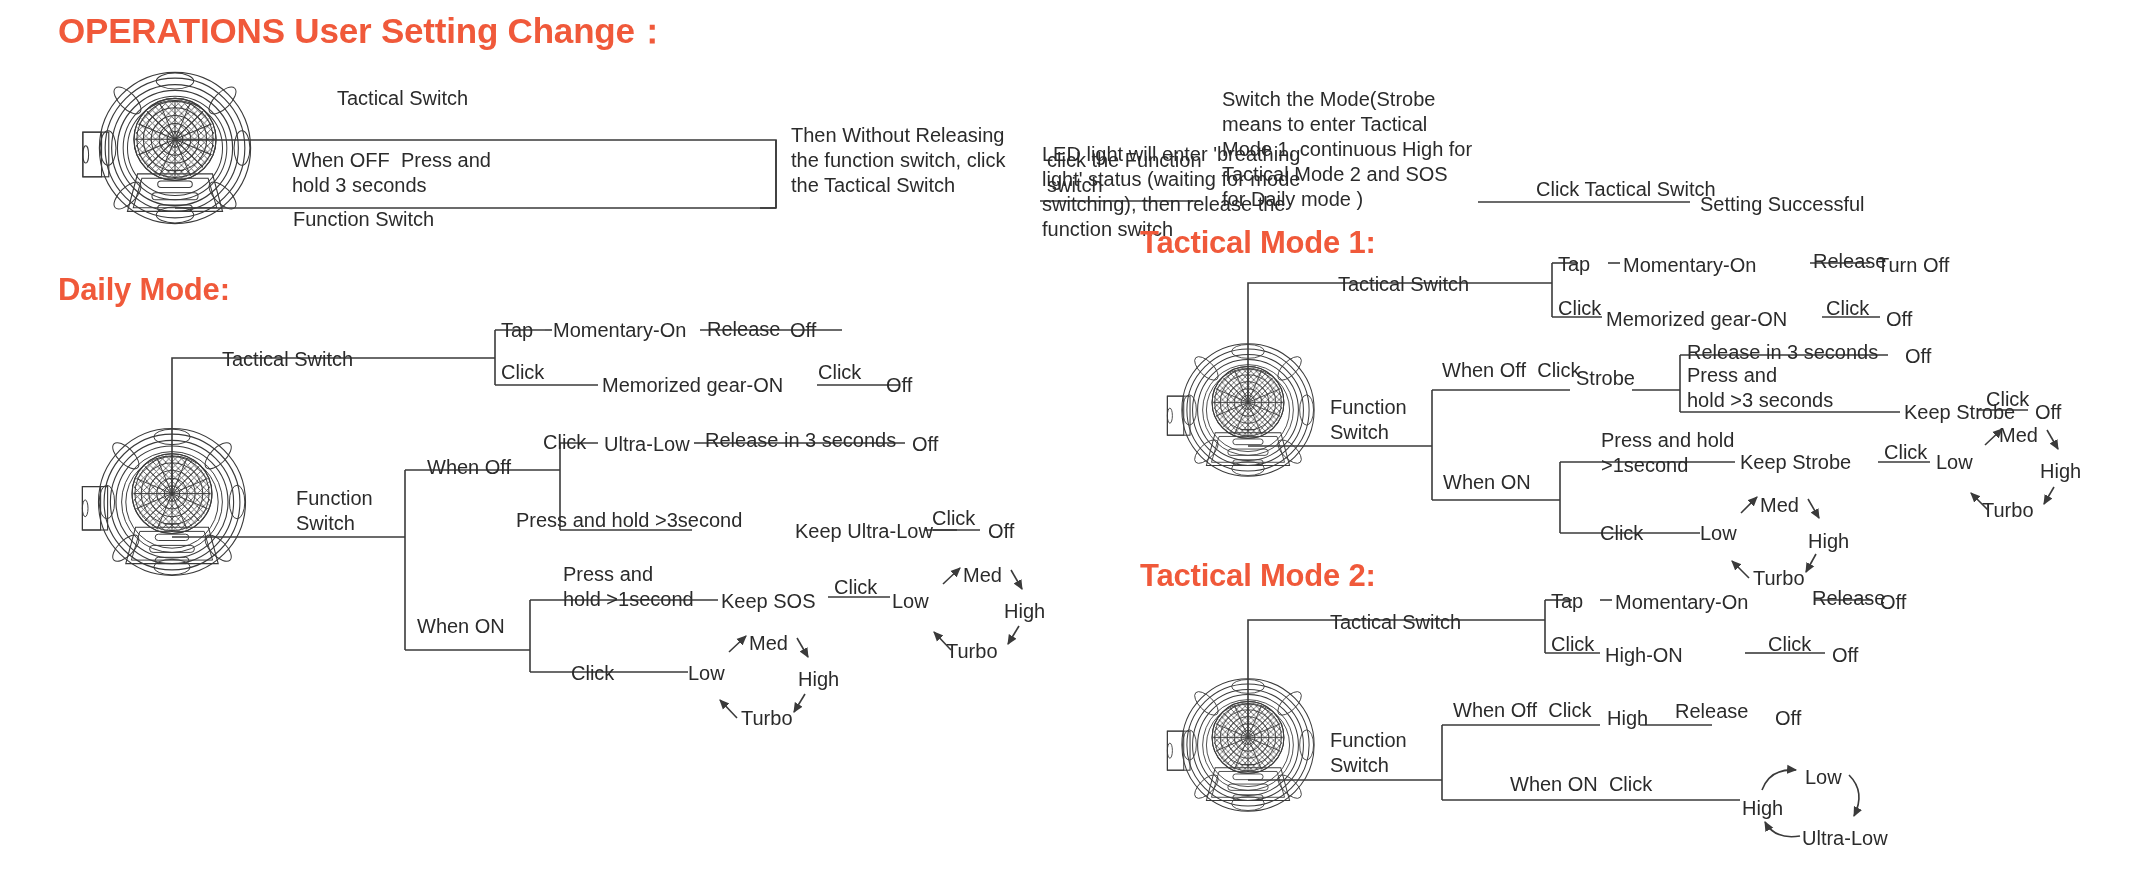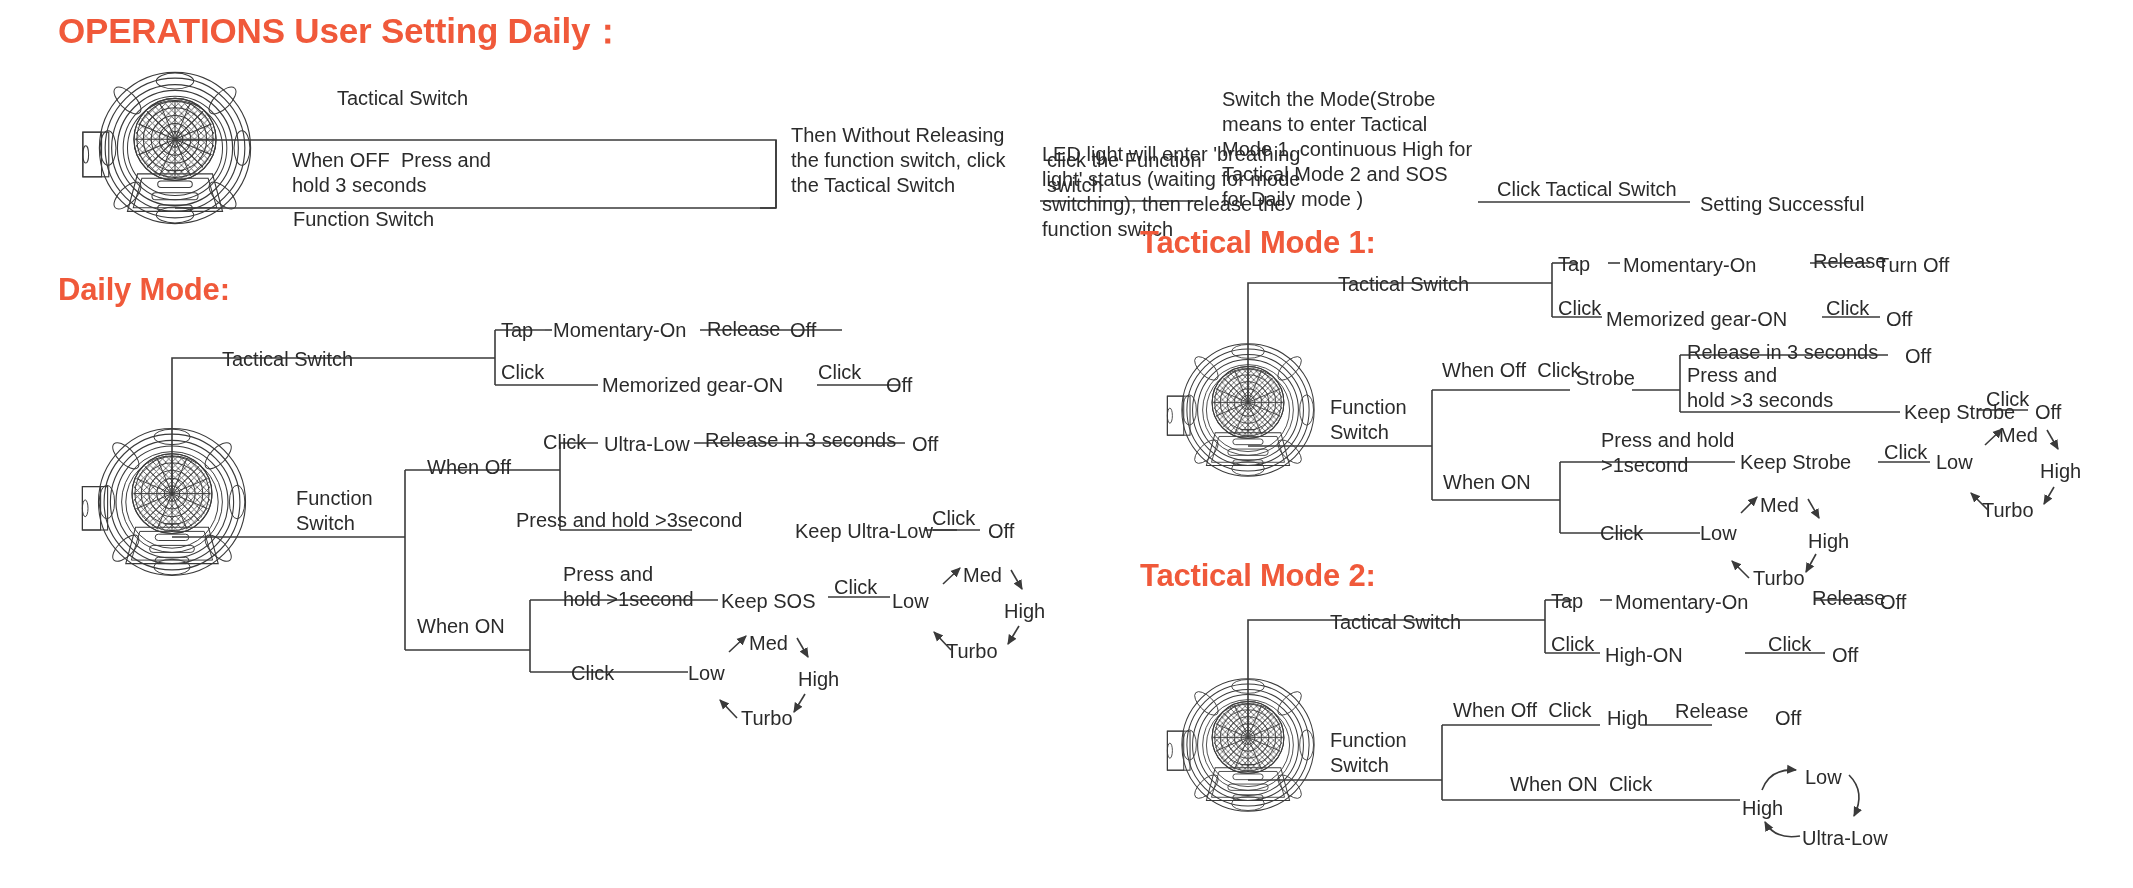--- a/index.html
+++ b/index.html
@@ -85,21 +85,21 @@
       </g>
 
       <path d="M-12 31 h24" class="ln2"></path>
     </g>
     <marker id="arrowsm" viewBox="0 0 10 10" refX="8" refY="5" markerWidth="7" markerHeight="7" orient="auto-start-reverse">
       <path d="M0 1 L9 5 L0 9 z" fill="#3a3a3a"></path>
     </marker>
   </defs>
 </svg>
 
-<div class="hdr h1" style="left:58px;top:8px;"><span>OPERATIONS User Setting Daily</span><span class="colon">：</span></div>
+<div class="hdr h1" style="left:58px;top:8px;"><span>OPERATIONS User Setting Change</span><span class="colon">：</span></div>
 
 <svg class="abs" style="left:0px;top:0px;width:2133px;height:260px;">
   <g transform="translate(175,148) scale(0.72)">
       <use href="#flashlight-glyph"></use>
     </g>
 </svg>
 
 <svg class="abs" style="left:0px;top:0px;width:2133px;height:280px;">
 
   <path class="ln" d="M175 140 H776 V208 H527"></path>
@@ -127,21 +127,21 @@
 light' status (waiting for mode
 switching), then release the
 function switch</div>
 <div class="txt" style="left:1047px;top:148px;">click the Function
 switch</div>
 <div class="txt" style="left:1222px;top:87px;">Switch the Mode(Strobe
 means to enter Tactical
 Mode 1, continuous High for
 Tactical Mode 2 and SOS
 for Daily mode )</div>
-<div class="txt" style="left:1497px;top:177px;">Click Tactical Switch</div>
+<div class="txt" style="left:1536px;top:177px;">Click Tactical Switch</div>
 <div class="txt" style="left:1700px;top:192px;">Setting Successful</div>
 
 <div class="hdr h2" style="left:58px;top:272px;">Daily Mode:</div>
 
 <svg class="abs" style="left:0px;top:0px;width:1200px;height:888px;">
   <g transform="translate(172,502) scale(0.70)">
       <use href="#flashlight-glyph"></use>
     </g>
 </svg>
 

